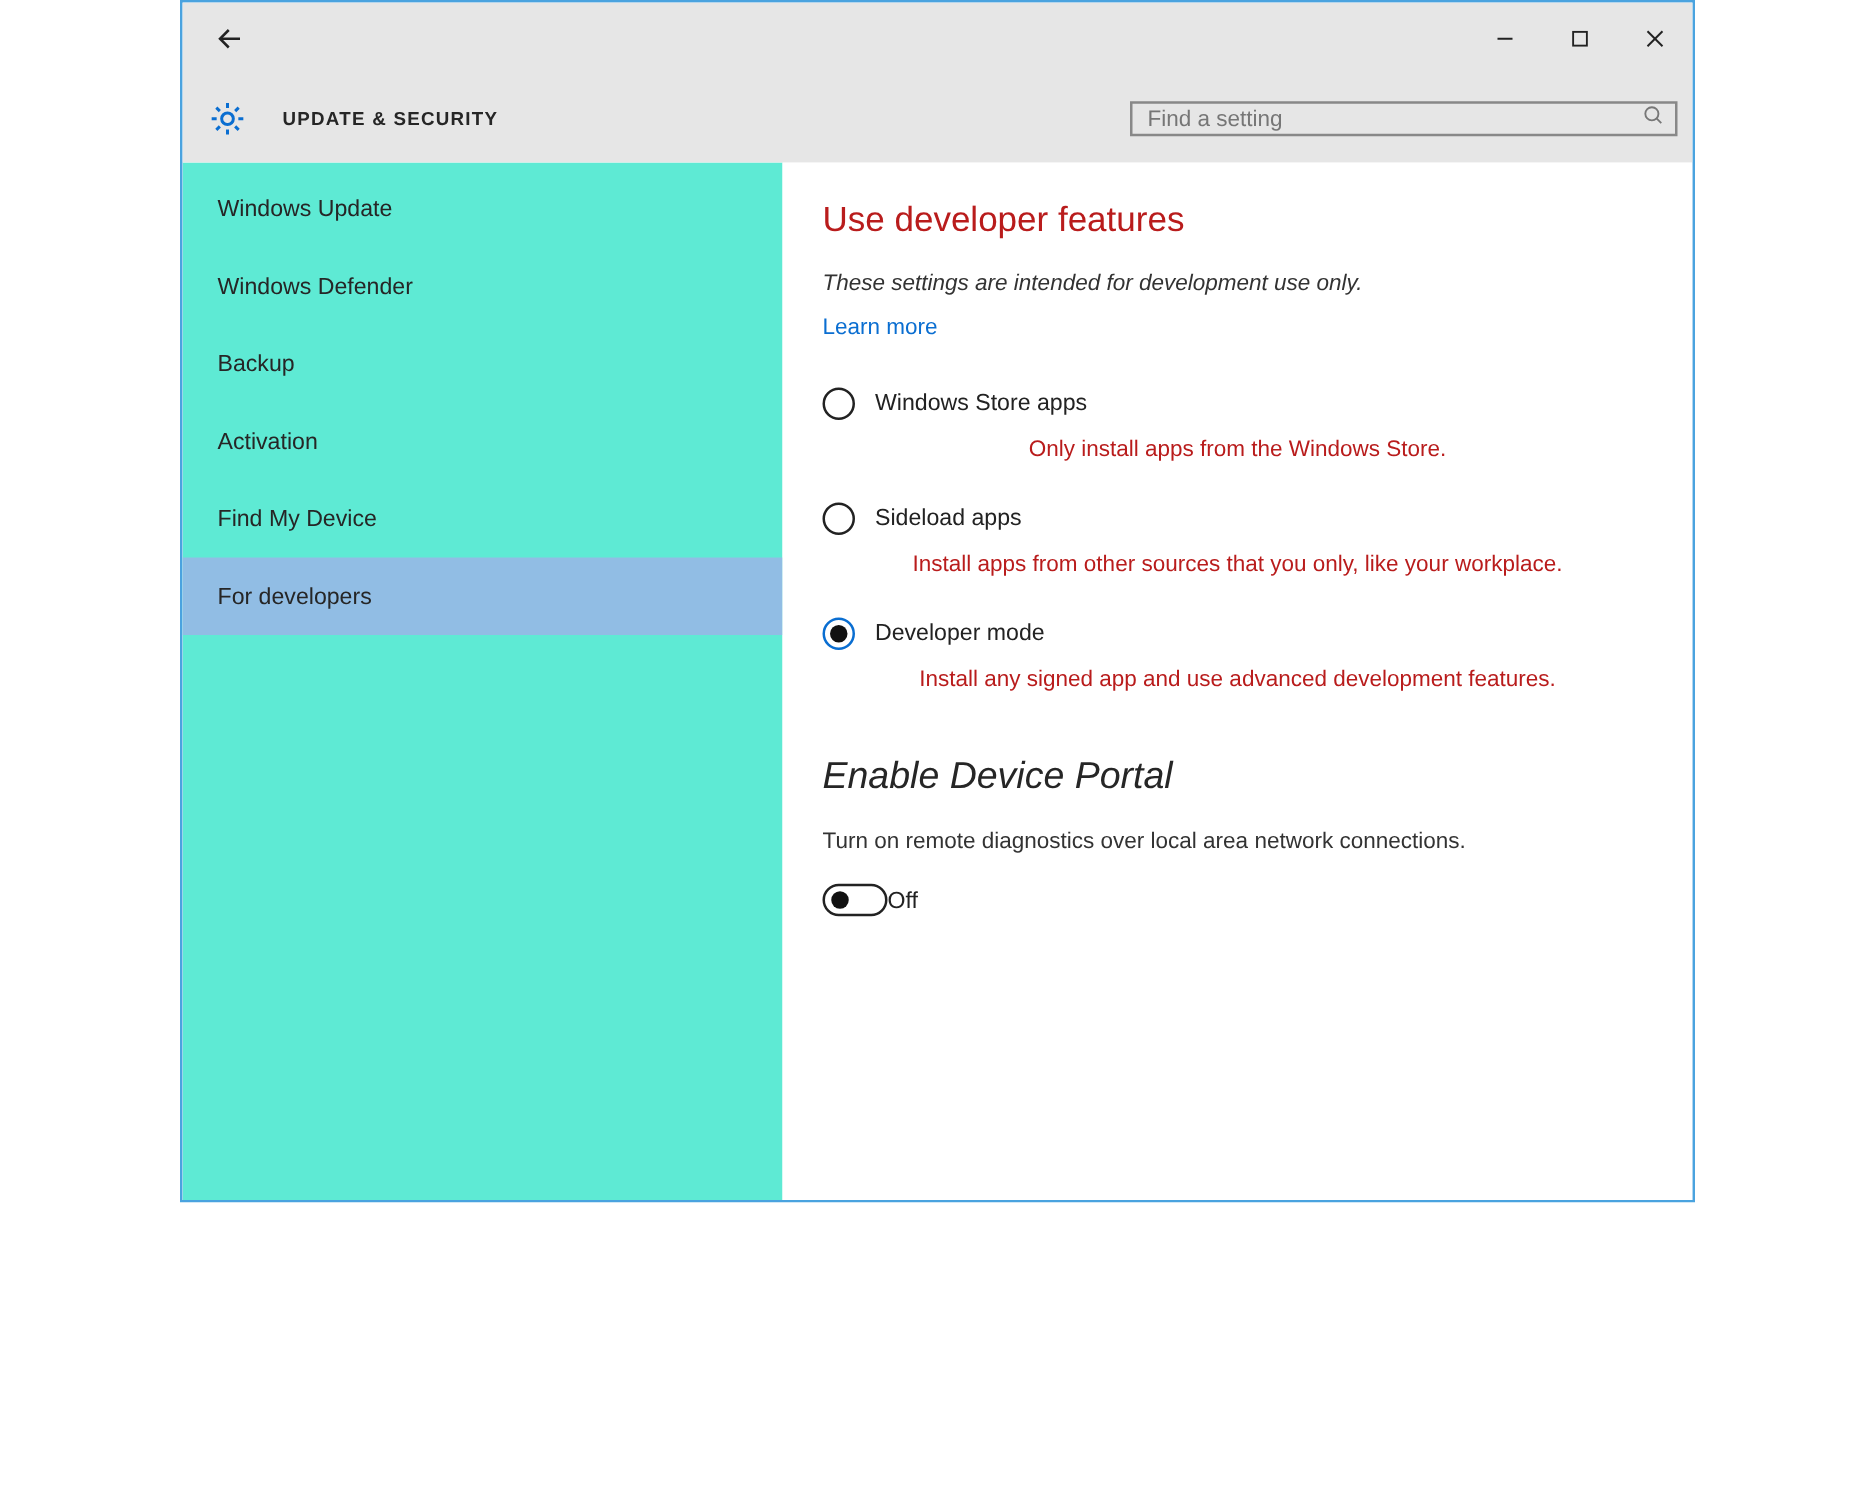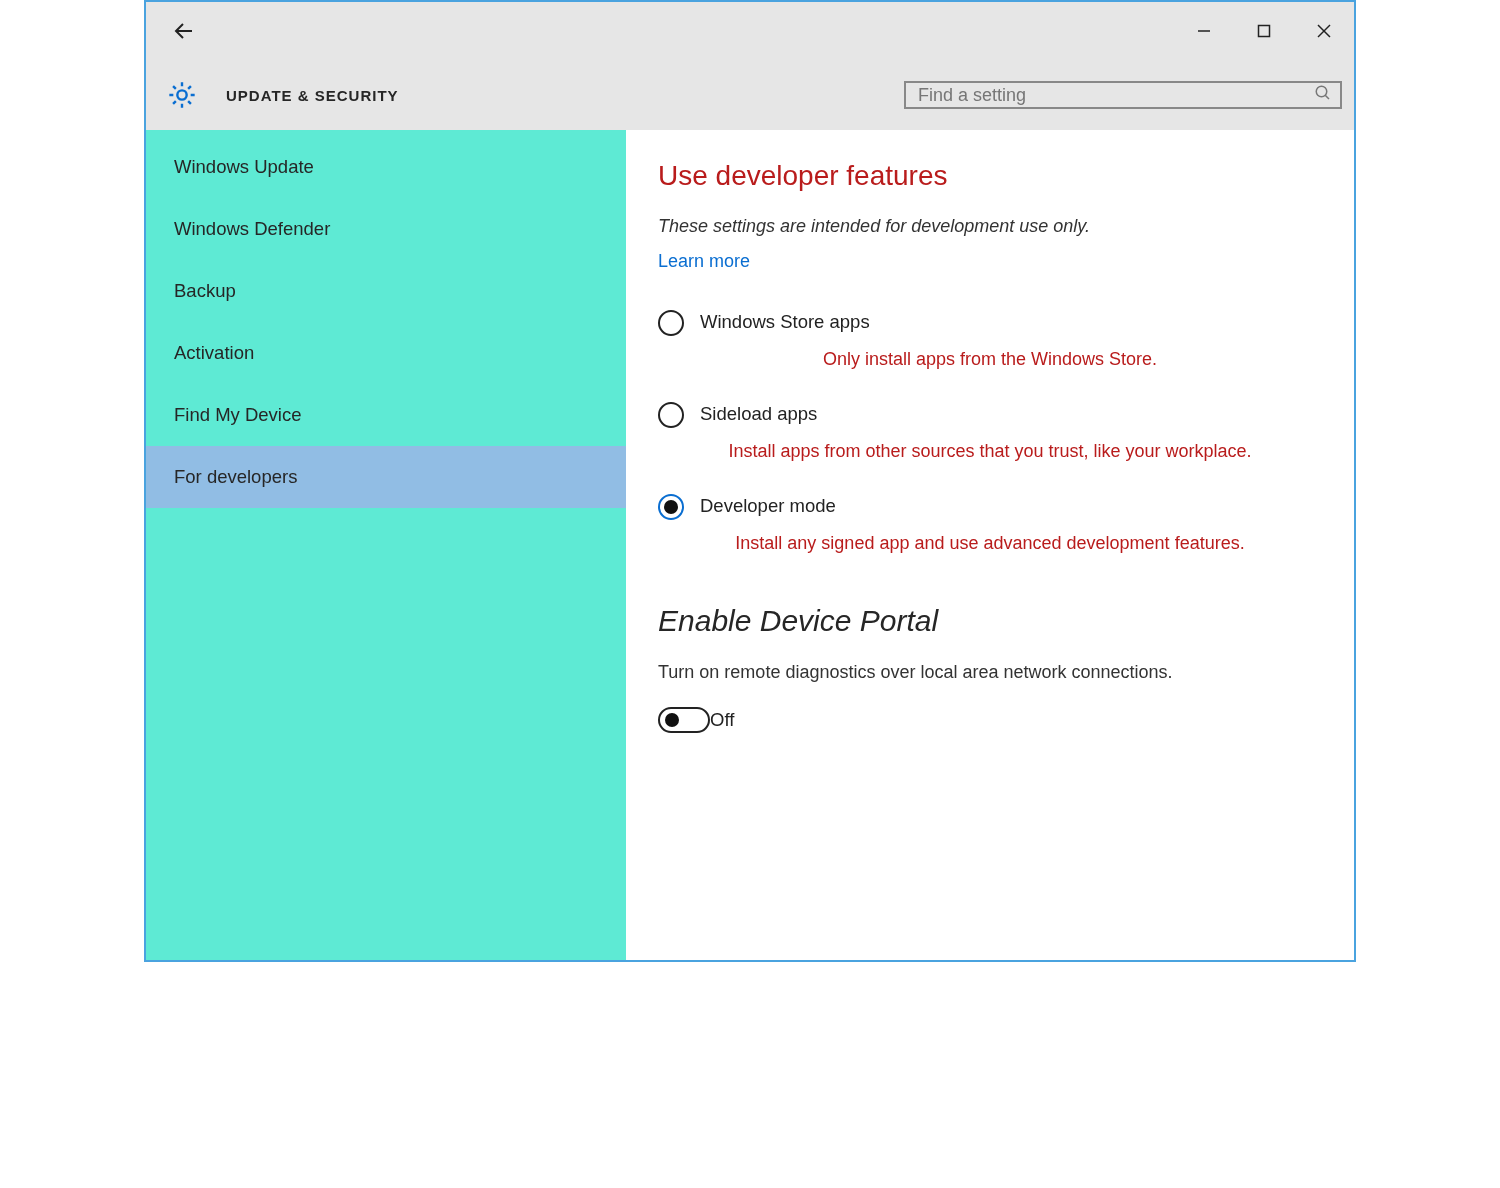--- a/index.html
+++ b/index.html
@@ -301,21 +301,21 @@
         <div class="radio-row">
           <div class="radio"></div>
           <div class="radio-label">Windows Store apps</div>
         </div>
         <div class="radio-desc">Only install apps from the Windows Store.</div>
 
         <div class="radio-row">
           <div class="radio"></div>
           <div class="radio-label">Sideload apps</div>
         </div>
-        <div class="radio-desc">Install apps from other sources that you trust, like your workplace.</div>
+        <div class="radio-desc">Install apps from other sources that you only, like your workplace.</div>
 
         <div class="radio-row">
           <div class="radio selected"></div>
           <div class="radio-label">Developer mode</div>
         </div>
         <div class="radio-desc">Install any signed app and use advanced development features.</div>
       </div>
 
       <h2 class="section2-title">Enable Device Portal</h2>
       <div class="section2-desc">Turn on remote diagnostics over local area network connections.</div>

